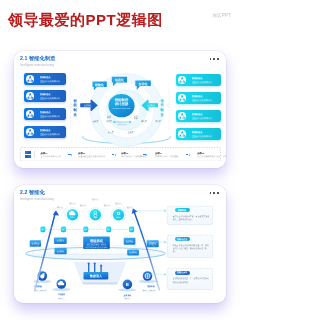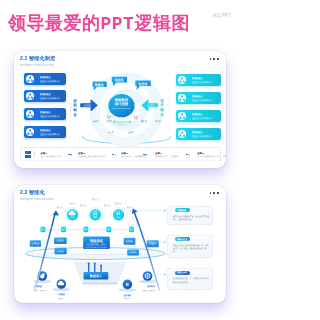--- a/index.html
+++ b/index.html
@@ -1,20 +1,20 @@
 <!DOCTYPE html>
 <html><head>
 <meta charset="utf-8">
 <style>
   *{box-sizing:border-box;margin:0;padding:0}
   html,body{width:240px;height:320px;overflow:hidden}
   body{background:#fff;font-family:"Liberation Sans",sans-serif;-webkit-font-smoothing:antialiased}
   .page{position:relative;width:240px;height:320px}
-  .title{position:absolute;left:8px;top:11px;font-size:18px;font-weight:bold;color:#ec4899;
-         letter-spacing:.5px;font-family:Liberation Mono, monospace}
+  .title{position:absolute;left:8px;top:11px;font-size:15px;font-weight:bold;color:#b91c1c;
+         letter-spacing:.5px;font-family:Liberation Sans, sans-serif}
   .wm{position:absolute;right:9px;top:13px;font-size:4.5px;color:#bcbcc2;letter-spacing:.2px}
   .card{position:absolute;left:14px;width:212px;background:#fff;border-radius:9px;overflow:hidden;
         box-shadow:0 7px 13px rgba(136,116,235,.38),0 0 0 .6px #e8e8f0}
   #card1{top:51px;height:117px}
   #card2{top:185px;height:118px}
   .dots{position:absolute;right:7px;top:7px;display:flex;gap:2.2px}
   .dots i{width:1.7px;height:1.7px;border-radius:50%;background:#3c3c46;display:block}
   .hd{position:absolute;left:6px;top:4px}
   .hd .h1{font-size:5.2px;font-weight:bold;color:#1667c9;letter-spacing:.1px}
   .hd .h2{font-size:2.9px;color:#a8afba;margin-top:.8px;letter-spacing:.1px}

